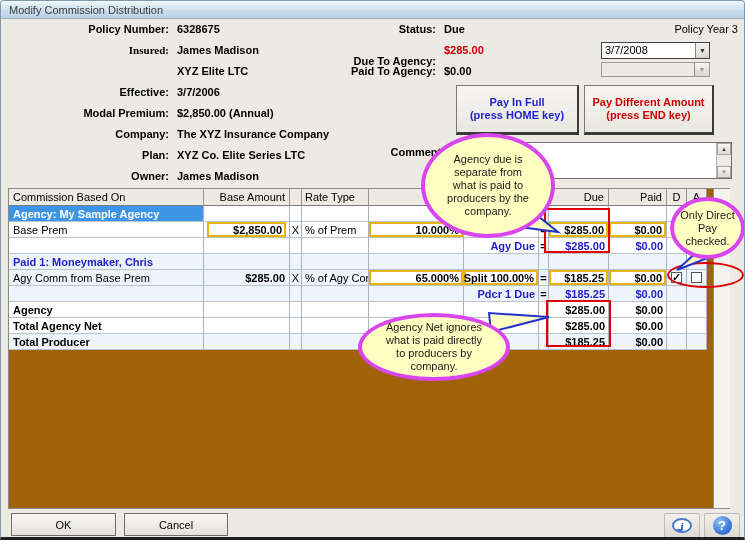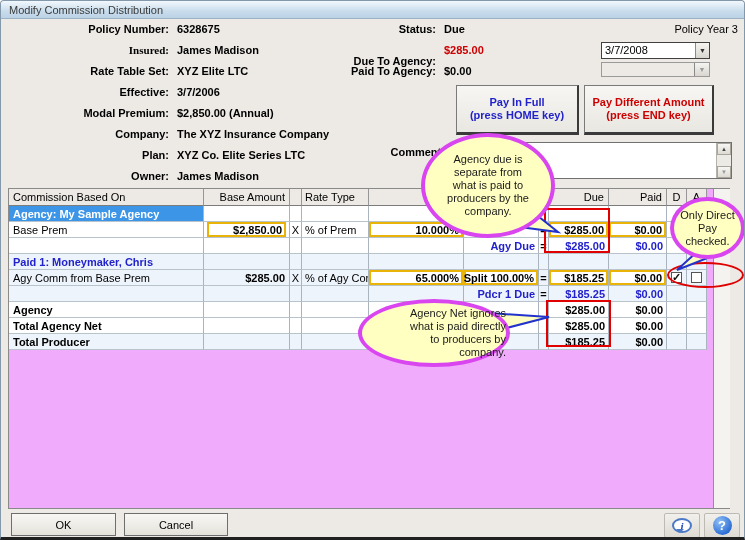--- a/index.html
+++ b/index.html
@@ -29,21 +29,21 @@
     border:1px solid #7A7A7A;border-right:2px solid #3A3A3A;border-bottom:3px solid #3A3A3A;
     display:flex;flex-direction:column;align-items:center;justify-content:center;
     font-weight:bold;text-align:center;line-height:13px;cursor:pointer;}
   .blue{color:#2222CC;}
   .commentbox{position:absolute;left:455px;top:141px;width:276px;height:37px;background:#fff;border:1px solid #707070;}
   .cscroll{position:absolute;right:0;top:0;width:15px;height:100%;background:#ECEAE4;border-left:1px solid #B5B2AA;
     display:flex;flex-direction:column;justify-content:space-between;}
   .sarr{height:12px;display:flex;align-items:center;justify-content:center;font-size:6px;color:#444;
     background:linear-gradient(#F7F6F3,#DDDAD2);border:1px solid #A8A59D;}
   
-  .tablewrap{position:absolute;left:7px;top:187px;width:722px;height:321px;background:#f0abfc;border:1px solid #8A8A8A;}
+  .tablewrap{position:absolute;left:7px;top:187px;width:722px;height:321px;background:#a16207;border:1px solid #8A8A8A;}
   .vstrip{position:absolute;left:704px;top:0;width:17px;height:319px;background:#F4F3F0;border-left:1px solid #909090;}
   .grid{position:absolute;left:0;top:0;}
   .trow{display:flex;height:16px;background:#fff;}
   .trow.hdr{height:17px;background:#EDEAE6;}
   .trow.tint{background:#EDF4FB;}
   .c{border-right:1px solid #A9B4BE;border-bottom:1px solid #B9C3CC;display:flex;align-items:center;overflow:hidden;padding:0 3px;white-space:nowrap;}
   .hdr .c{border-right:1px solid #979797;border-bottom:1px solid #7C7C7C;background:#EDEAE6;}
   .c.w-name{width:195px;padding-left:4px;}
   .c.w-base{width:86px;justify-content:flex-end;}
   .c.w-x{width:12px;justify-content:center;padding:0;}
@@ -86,21 +86,20 @@
 <div class="dialog">
 
   <div class="titlebar">
     <span>Modify Commission Distribution</span>
   </div>
 
   <span class="lbl" style="left:8px;top:22px;width:160px;">Policy Number:</span>
   <span class="val" style="left:176px;top:22px;">6328675</span>
   <span class="lbl" style="left:8px;top:43px;width:160px;font-family:Liberation Serif, serif;">Insured:</span>
   <span class="val" style="left:176px;top:43px;">James Madison</span>
-  <span class="lbl" style="left:8px;top:64px;width:160px;">Rate Table Set:</span>
   <span class="val" style="left:176px;top:64px;">XYZ Elite LTC</span>
   <span class="lbl" style="left:8px;top:85px;width:160px;">Effective:</span>
   <span class="val" style="left:176px;top:85px;">3/7/2006</span>
   <span class="lbl" style="left:8px;top:106px;width:160px;">Modal Premium:</span>
   <span class="val" style="left:176px;top:106px;">$2,850.00 (Annual)</span>
   <span class="lbl" style="left:8px;top:127px;width:160px;">Company:</span>
   <span class="val" style="left:176px;top:127px;">The XYZ Insurance Company</span>
   <span class="lbl" style="left:8px;top:148px;width:160px;">Plan:</span>
   <span class="val" style="left:176px;top:148px;">XYZ Co. Elite Series LTC</span>
   <span class="lbl" style="left:8px;top:169px;width:160px;">Owner:</span>
@@ -323,21 +322,21 @@
     <span>separate from</span>
     <span>what is paid to</span>
     <span>producers by the</span>
     <span>company.</span>
   </div>
   <div class="callout" style="left:669px;top:196px;width:75px;height:62px;">
     <span>Only Direct</span>
     <span>Pay</span>
     <span>checked.</span>
   </div>
-  <div class="callout" style="left:357px;top:298px;width:152px;height:68px;align-items:flex-end;">
+  <div class="callout" style="left:357px;top:312px;width:152px;height:68px;">
     <span>Agency Net ignores</span>
     <span>what is paid directly</span>
     <span>to producers by</span>
     <span>company.</span>
   </div>
 
   <div class="fbtn" style="left:10px;top:512px;width:105px;">
     <span>OK</span>
   </div>
   <div class="fbtn" style="left:123px;top:512px;width:104px;">

